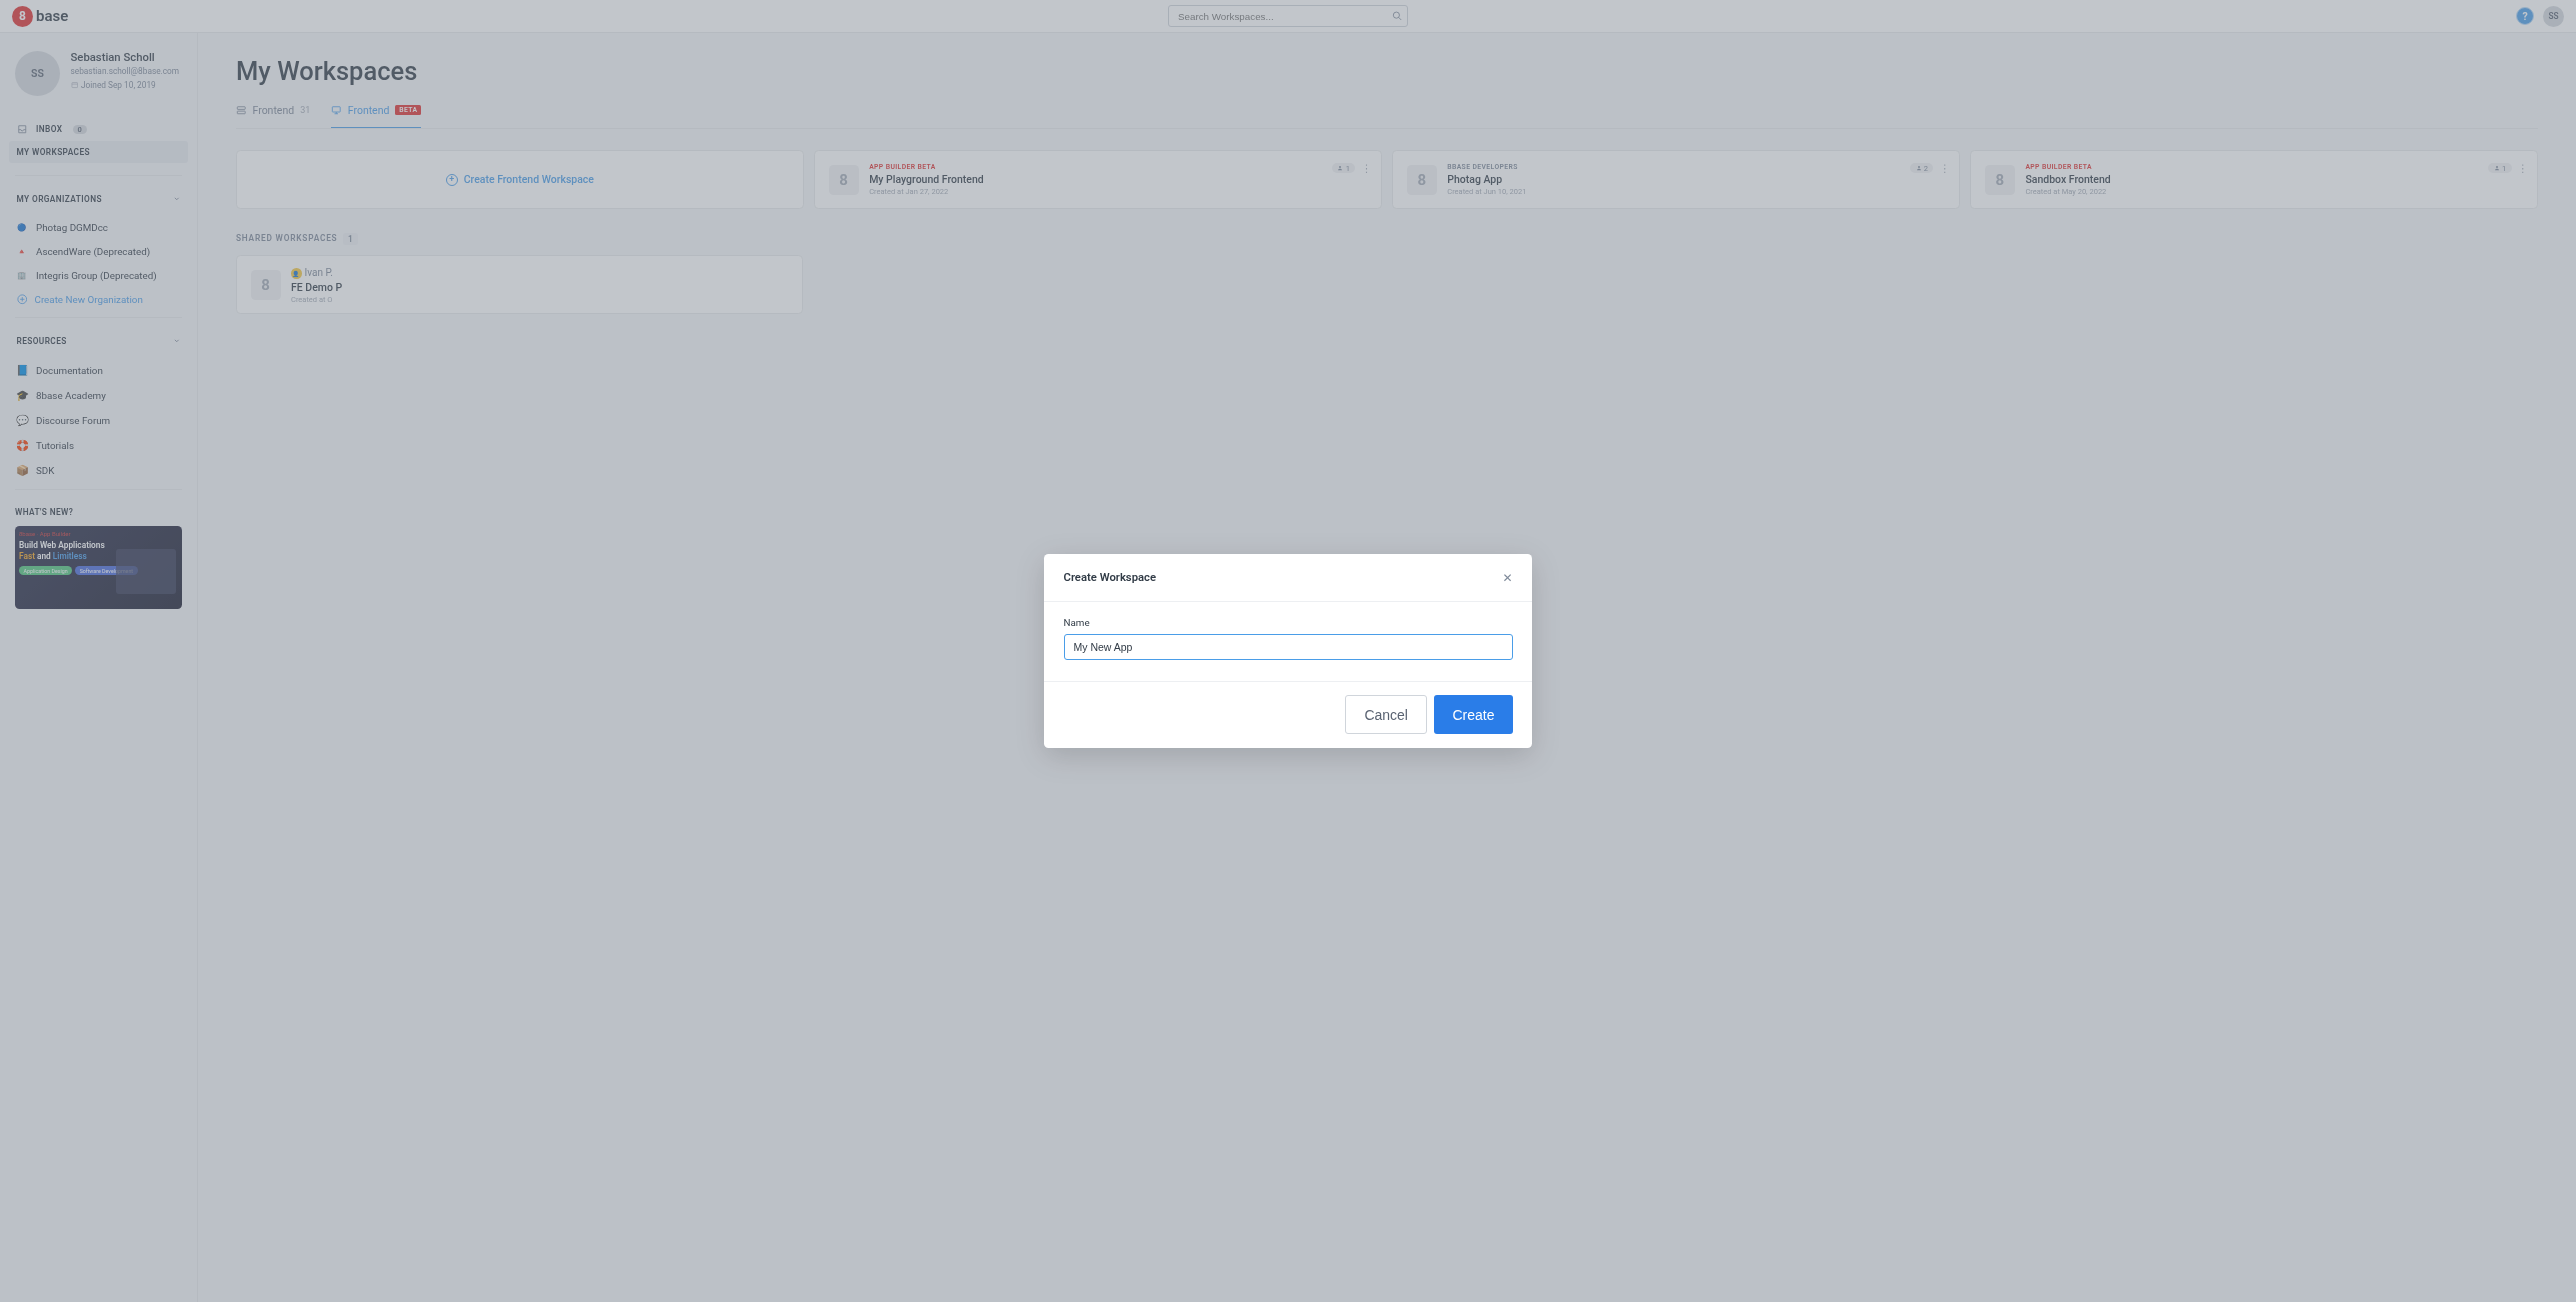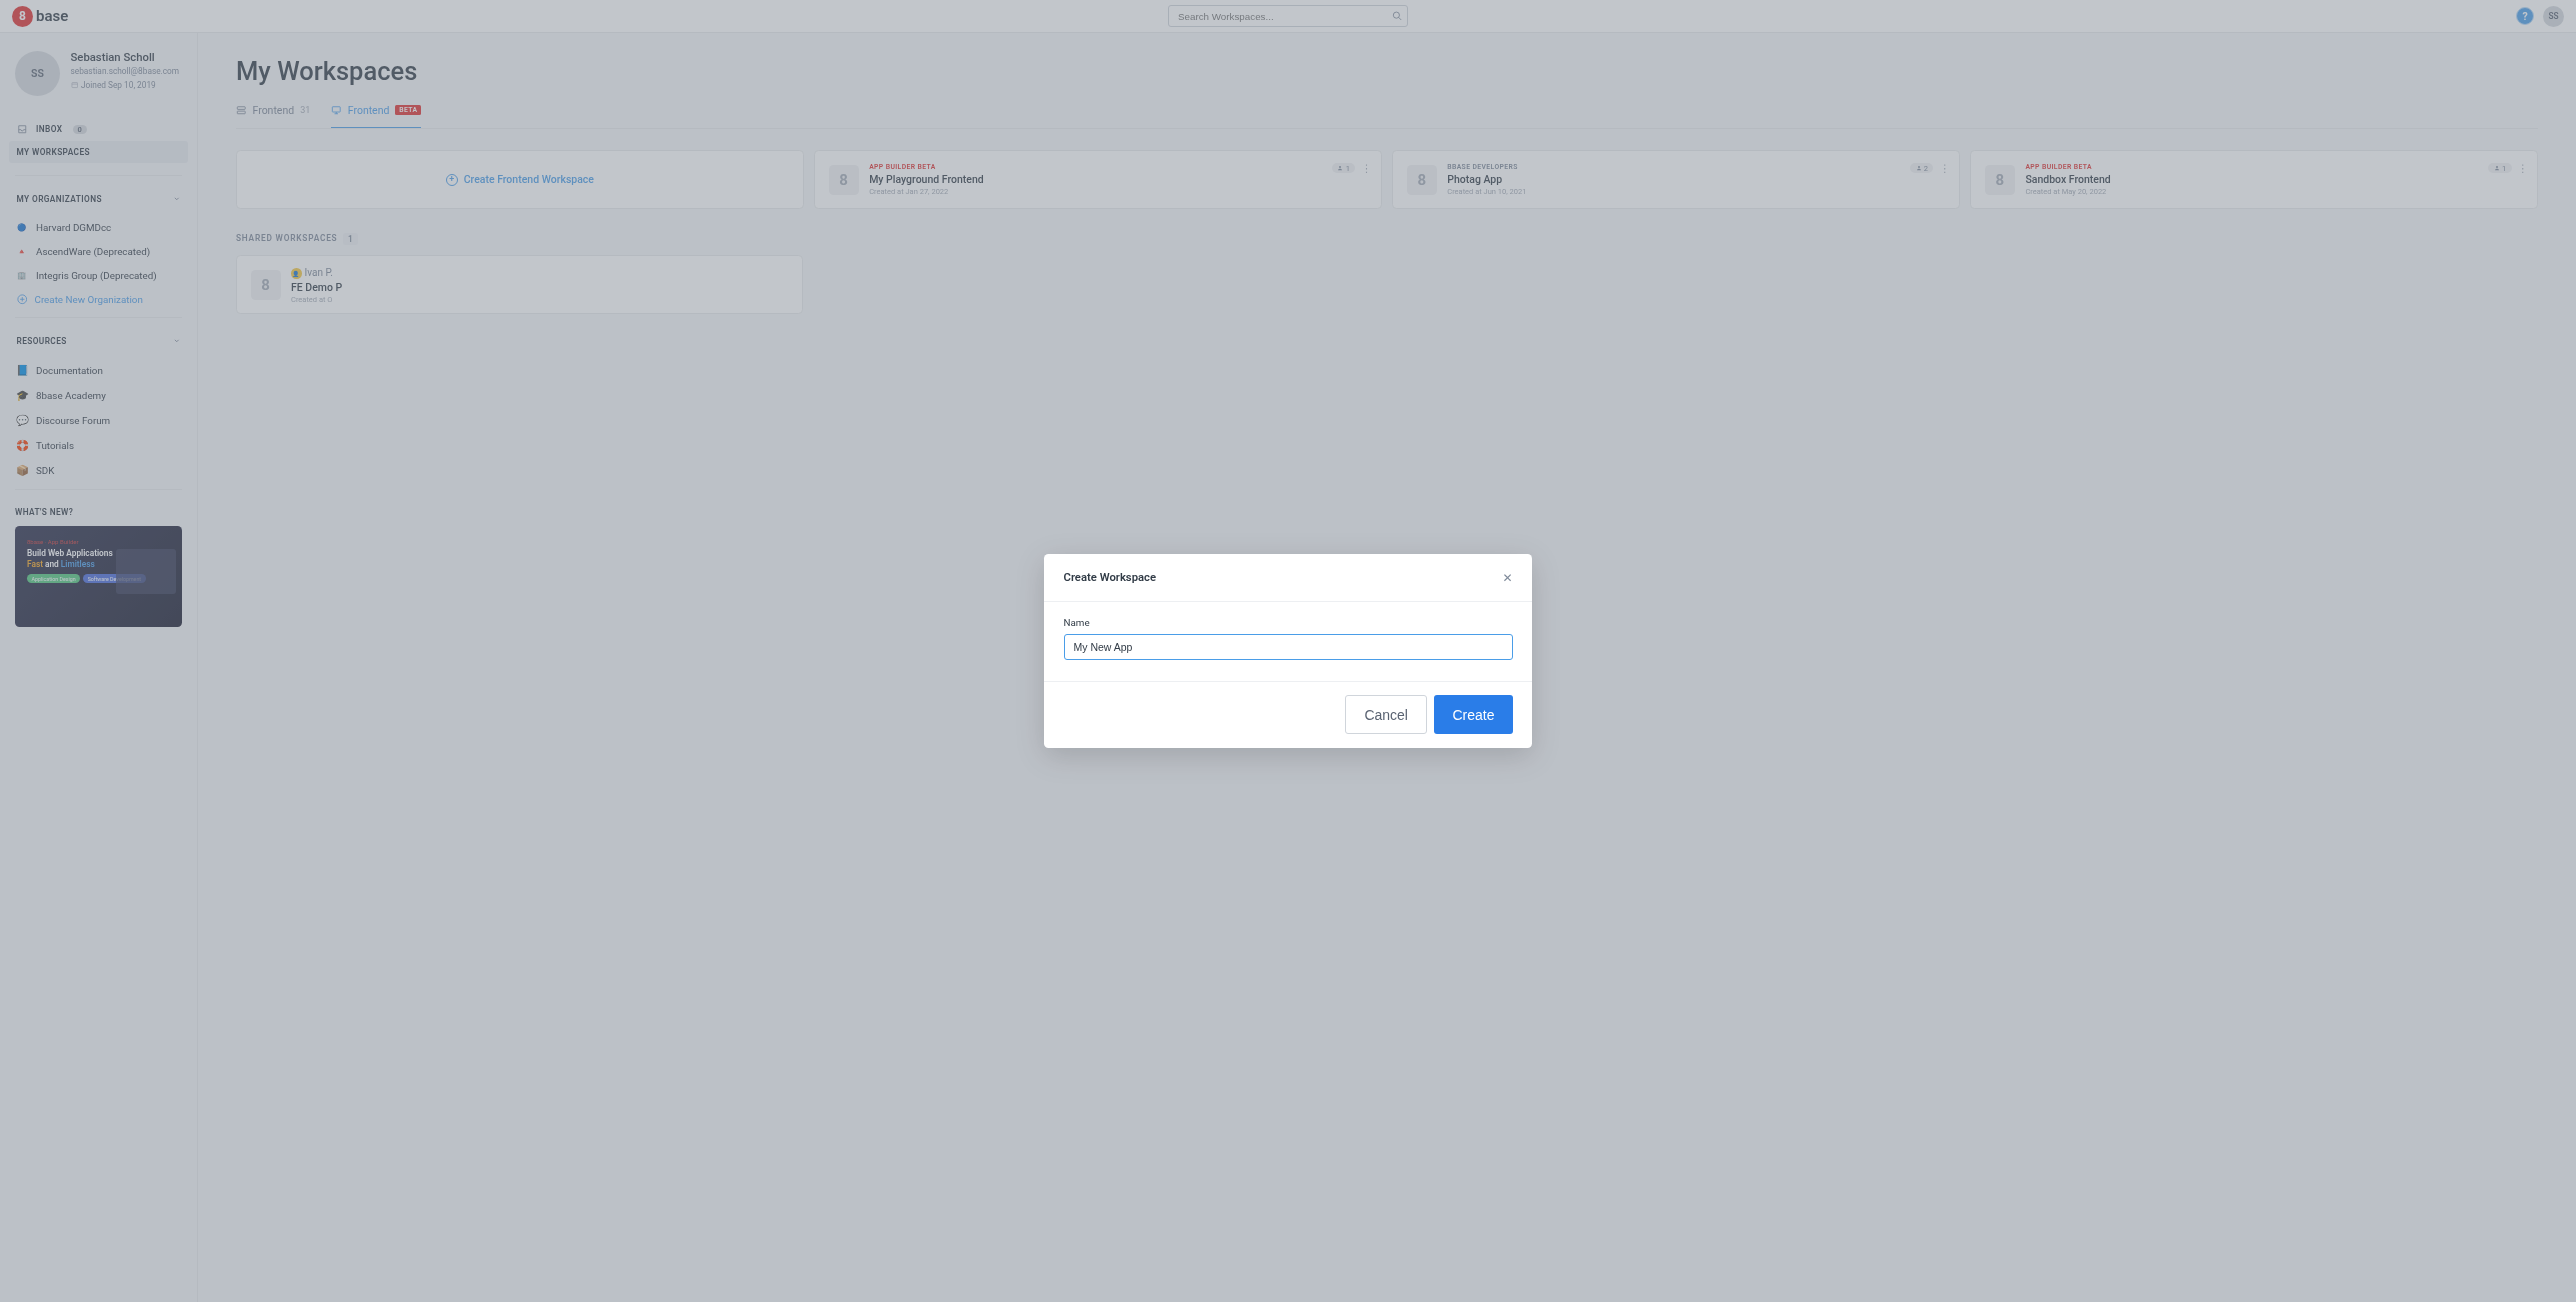--- a/index.html
+++ b/index.html
@@ -42,21 +42,21 @@
     .org-icon { width: 12px; height: 12px; border-radius: 1.5px; display: flex; align-items: center; justify-content: center; font-size: 7.5px; }
     .create-org { color: #4a9de8; }
     .create-org-icon { color: #4a9de8; }
     
     .resources-list { padding: 0 9px; }
     .resource-item { display: flex; align-items: center; gap: 7.5px; padding: 6px 7.5px; font-size: 9.8px; color: #323c47; cursor: pointer; }
     .resource-icon { width: 12px; font-size: 10.5px; }
     
     .whats-new { padding: 12px 15px; }
     .whats-new-title { text-transform: uppercase; font-weight: 600; letter-spacing: 0.4px; font-size: 8.3px; color: #323c47; margin-bottom: 9px; }
-    .promo-card { width: 100%; height: 101px; background: linear-gradient(135deg, #2a2d4a 0%, #1a1c30 100%); border-radius: 4.5px; padding: 12px; color: #fff; position: relative; overflow: hidden; }
+    .promo-card { width: 100%; height: 83px; background: linear-gradient(135deg, #2a2d4a 0%, #1a1c30 100%); border-radius: 4.5px; padding: 4px; color: #fff; position: relative; overflow: hidden; }
     .promo-header { font-size: 6px; color: #c93a3a; margin-bottom: 3px; }
     .promo-title { font-size: 8.3px; font-weight: 600; line-height: 1.3; }
     .promo-title .accent1 { color: #f5a623; }
     .promo-title .accent2 { color: #4a9de8; }
     .promo-tags { display: flex; gap: 3px; margin-top: 4.5px; }
     .promo-tag { font-size: 5.3px; padding: 1.5px 4.5px; border-radius: 6px; }
     .tag-green { background: #52c77e; color: #fff; }
     .tag-blue { background: #4a6bdb; color: #fff; }
     .promo-decor { position: absolute; right: 6px; top: 22.5px; width: 60px; height: 45px; background: #3a3e5c; border-radius: 3px; opacity: 0.7; }
     
@@ -177,21 +177,21 @@
         <span class="chevron">
           <svg width="7.5" height="7.5" viewBox="0 0 24 24" fill="none" stroke="currentColor" stroke-width="3">
               <polyline points="6 9 12 15 18 9"></polyline>
             </svg>
         </span>
       </div>
     </div>
     <div class="org-list" id="org-list">
         <div class="org-item">
           <span class="org-icon">🔵</span>
-          <span>Harvard DGMDcc</span>
+          <span>Photag DGMDcc</span>
         </div>
         <div class="org-item">
           <span class="org-icon">🔺</span>
           <span>AscendWare (Deprecated)</span>
         </div>
         <div class="org-item">
           <span class="org-icon">🏢</span>
           <span>Integris Group (Deprecated)</span>
         </div>
       </div>

